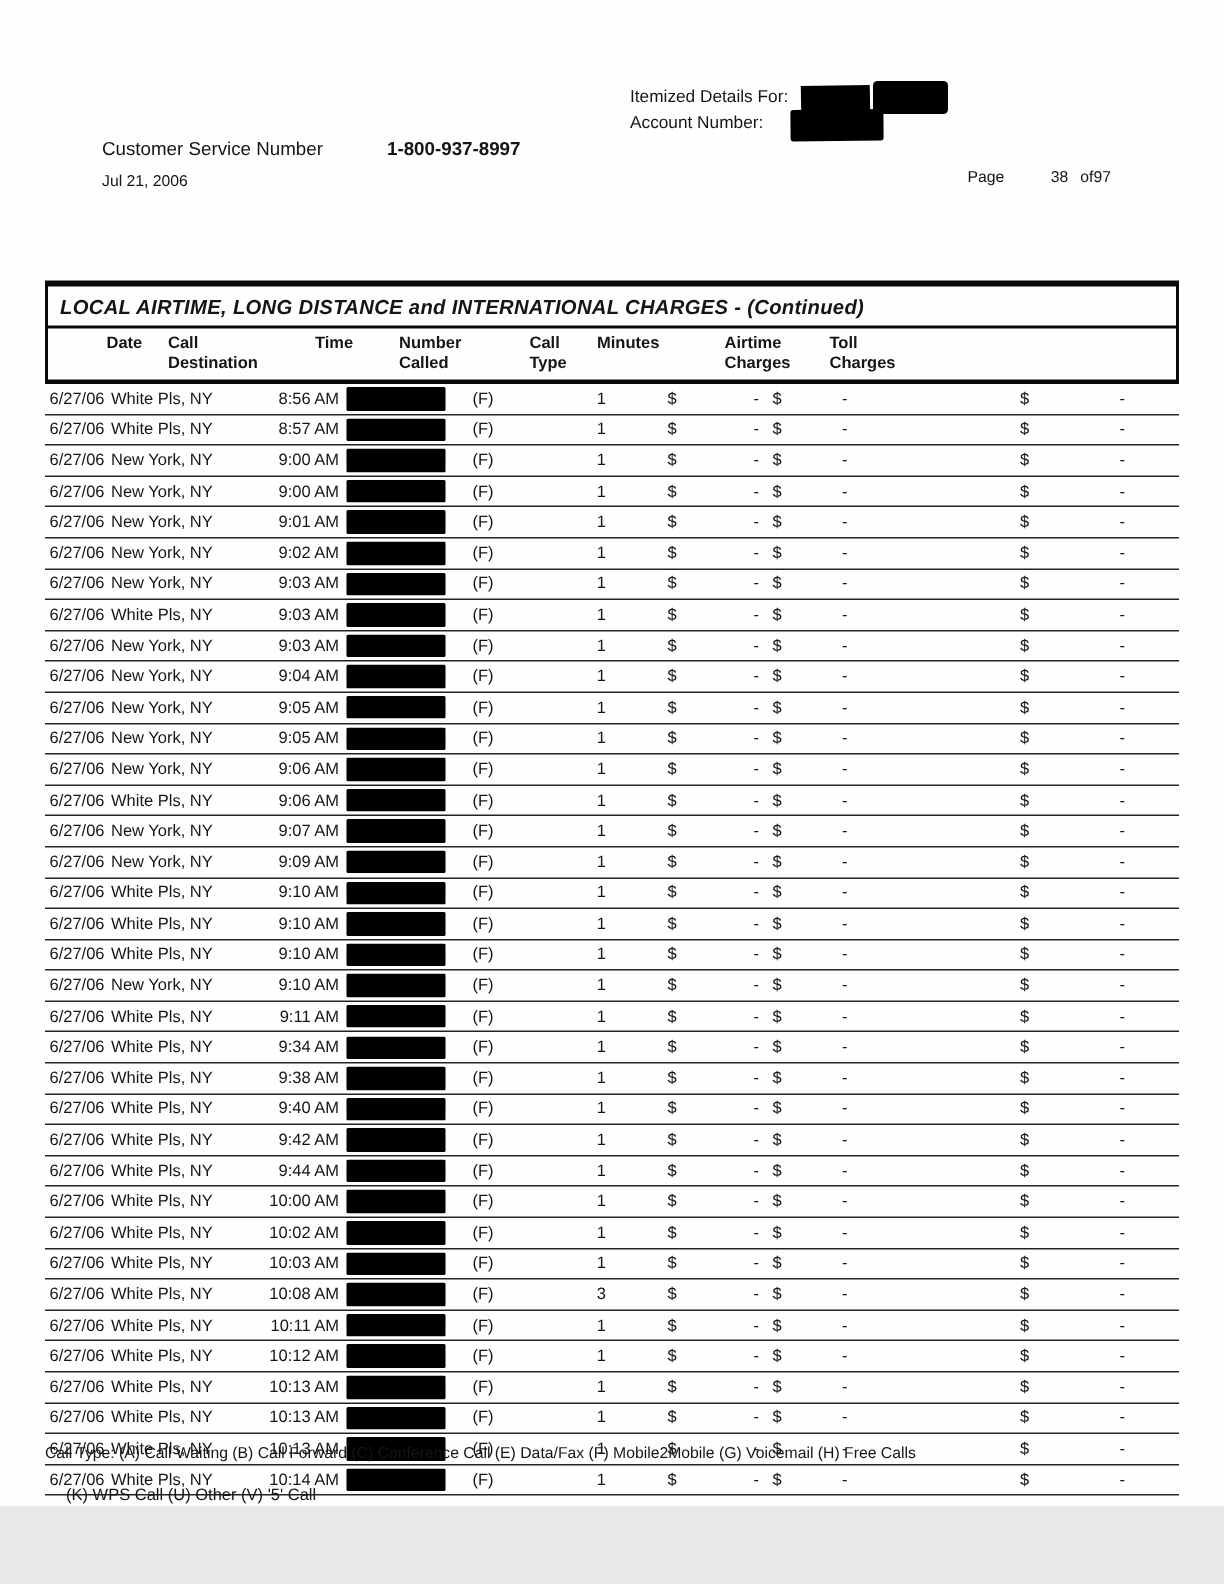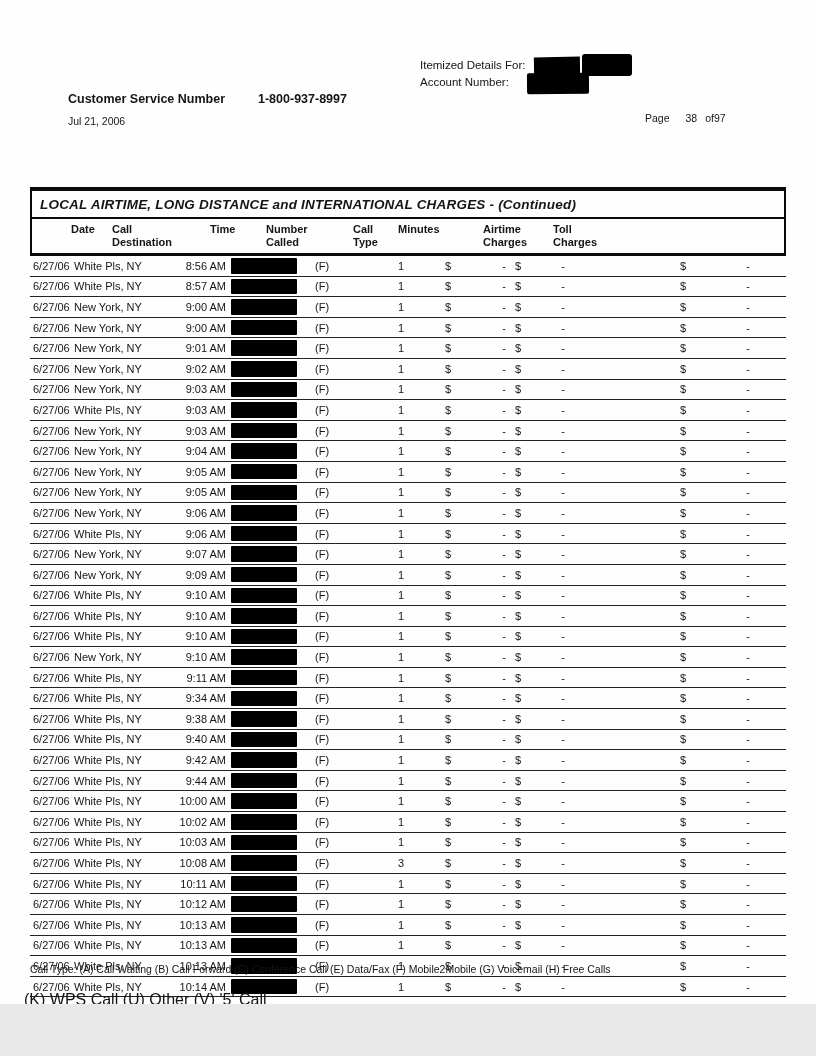--- a/index.html
+++ b/index.html
@@ -7,26 +7,26 @@
     position:relative;width:816px;height:1004px;background:#fefefe;
     font-family:"Liberation Sans","DejaVu Sans",sans-serif;color:#151515;
     margin:0 auto;overflow:hidden;
   }
   
   .itemized-block{position:absolute;left:420px;top:57px;font-size:11.5px;line-height:16.5px;}
   .redact{background:#000;position:absolute;}
   .redact-a{left:534px;top:57px;width:46px;height:19px;transform:rotate(-1deg);}
   .redact-b{left:582px;top:54px;width:50px;height:22px;border-radius:3px;}
   .redact-c{left:527px;top:73px;width:62px;height:21px;border-radius:2px;transform:rotate(-0.5deg);}
-  .cs-line{position:absolute;left:68px;top:92px;font-size:12.5px;font-weight:bold;}
+  .cs-line{position:absolute;left:68px;top:92px;font-size:12.5px;font-weight:normal;}
   .cs-number{position:absolute;left:258px;top:92px;font-size:12.5px;font-weight:bold;}
   .stmt-date{position:absolute;left:68px;top:115px;font-size:10.5px;text-align:right;}
   .page-indicator{position:absolute;left:645px;top:112px;font-size:10.5px;display:flex;}
   .page-indicator span{display:inline-block;}
-  .pg-label{margin-right:16px;} .pg-num{margin-right:8px;} .pg-of{}
+  .pg-label{margin-right:31px;} .pg-num{margin-right:8px;} .pg-of{}
   
   .bill-table{position:absolute;left:30px;top:187px;width:756px;}
   .table-head-box{border-top:4px solid #0a0a0a;border-left:2px solid #0a0a0a;border-right:2px solid #0a0a0a;border-bottom:3px solid #0a0a0a;}
   .table-title{font-size:13.5px;font-weight:bold;font-style:italic;padding:6px 0 5px 8px;border-bottom:2.5px solid #0a0a0a;letter-spacing:.2px;}
   .grid{display:grid;grid-template-columns:44px 96px 56px 80px 54px 48px 102px 65px 1fr;}
   .col-headers{padding:4px 0 5px 0;font-size:11px;font-weight:bold;line-height:12.5px;}
   .ch{padding-left:0;}
   .ch div{display:block;padding-left:36px;}
   .ch-date{padding-left:3px;} .ch-time{padding-left:2px;} .ch-num{padding-left:2px;}
   .ch-type{padding-left:9px;} .ch-min{text-align:right;padding-right:2px;}
@@ -39,21 +39,21 @@
   .c.num{position:relative;}
   .num-bar{display:block;width:66px;height:15.5px;background:#000;margin-left:5px;border-radius:1px;}
   .c.type{padding-left:9px;}
   .c.min{text-align:right;padding-right:4px;}
   .money{display:flex;justify-content:space-between;}
   .money.air{padding-left:37px;padding-right:4px;}
   .money.toll{padding-left:5px;padding-right:10px;}
   .money.total{padding-left:105px;padding-right:36px;}
   
   .footnote1{position:absolute;left:30px;top:963px;font-size:10.5px;}
-  .footnote2{position:absolute;left:24px;top:991px;font-size:16px;}
+  .footnote2{position:absolute;left:44px;top:991px;font-size:11px;}
 </style>
 </head>
 <body>
 
 <div class="page">
 
   <div class="itemized-block">
     <div>Itemized Details For:</div>
     <div>Account Number:</div>
   </div>

